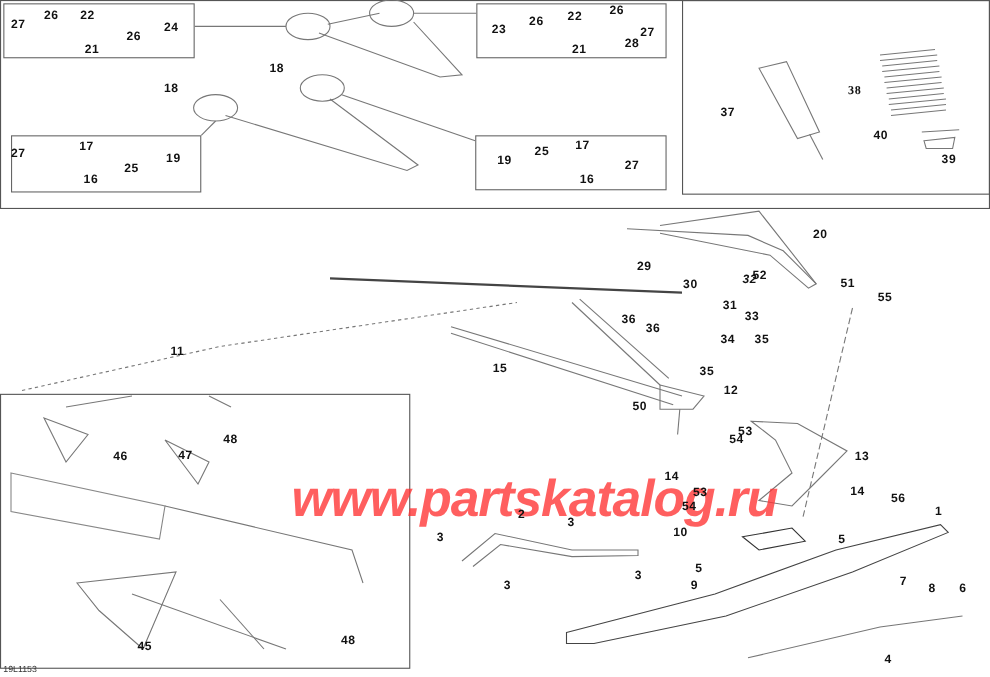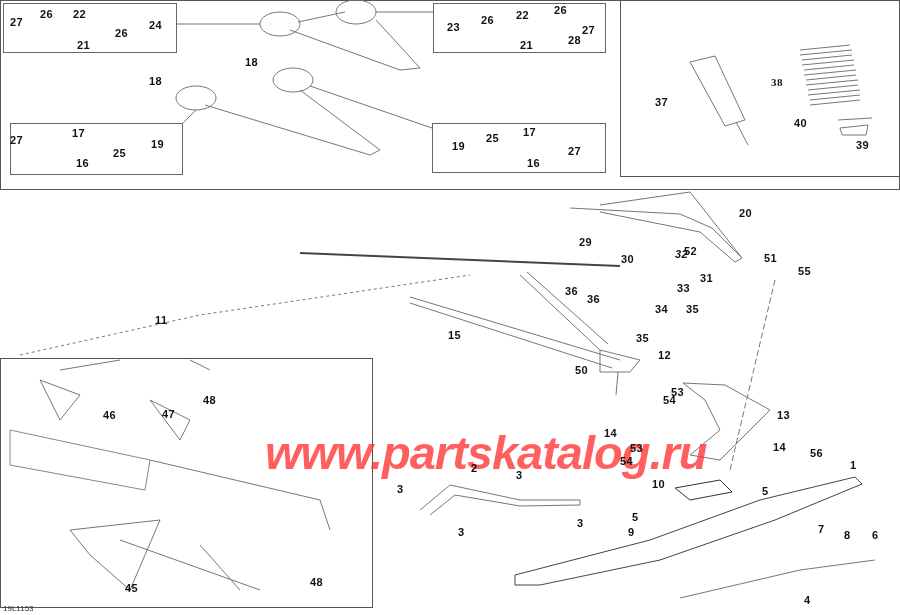--- a/index.html
+++ b/index.html
@@ -111,21 +111,21 @@
     <div class="lbl" style="left: 771px; top: 77px; font-family: Liberation Serif, serif;">38</div>
     <div class="lbl" style="left: 794px; top: 118px;">40</div>
     <div class="lbl" style="left: 856px; top: 140px;">39</div>
     <div class="lbl" style="left: 739px; top: 208px;">20</div>
     <div class="lbl" style="left: 579px; top: 237px;">29</div>
     <div class="lbl" style="left: 684px; top: 246px;">52</div>
     <div class="lbl" style="left: 621px; top: 254px;">30</div>
     <div class="lbl" style="left: 675px; top: 249px; font-style: italic;">32</div>
     <div class="lbl" style="left: 764px; top: 253px;">51</div>
     <div class="lbl" style="left: 798px; top: 266px;">55</div>
-    <div class="lbl" style="left: 700px; top: 273px;">31</div>
+    <div class="lbl" style="left: 657px; top: 273px;">31</div>
     <div class="lbl" style="left: 565px; top: 286px;">36</div>
     <div class="lbl" style="left: 677px; top: 283px;">33</div>
     <div class="lbl" style="left: 587px; top: 294px;">36</div>
     <div class="lbl" style="left: 655px; top: 304px;">34</div>
     <div class="lbl" style="left: 686px; top: 304px;">35</div>
     <div class="lbl" style="left: 155px; top: 315px;">11</div>
     <div class="lbl" style="left: 448px; top: 330px;">15</div>
     <div class="lbl" style="left: 636px; top: 333px;">35</div>
     <div class="lbl" style="left: 658px; top: 350px;">12</div>
     <div class="lbl" style="left: 575px; top: 365px;">50</div>
@@ -134,21 +134,21 @@
     <div class="lbl" style="left: 777px; top: 410px;">13</div>
     <div class="lbl" style="left: 604px; top: 428px;">14</div>
     <div class="lbl" style="left: 630px; top: 443px;">53</div>
     <div class="lbl" style="left: 620px; top: 456px;">54</div>
     <div class="lbl" style="left: 773px; top: 442px;">14</div>
     <div class="lbl" style="left: 810px; top: 448px;">56</div>
     <div class="lbl" style="left: 850px; top: 460px;">1</div>
     <div class="lbl" style="left: 471px; top: 463px;">2</div>
     <div class="lbl" style="left: 516px; top: 470px;">3</div>
     <div class="lbl" style="left: 397px; top: 484px;">3</div>
-    <div class="lbl" style="left: 612px; top: 479px; margin-left: 40px;">10</div>
+    <div class="lbl" style="left: 612px; top: 479px;">10</div>
     <div class="lbl" style="left: 762px; top: 486px;">5</div>
     <div class="lbl" style="left: 577px; top: 518px;">3</div>
     <div class="lbl" style="left: 458px; top: 527px;">3</div>
     <div class="lbl" style="left: 632px; top: 512px;">5</div>
     <div class="lbl" style="left: 628px; top: 527px;">9</div>
     <div class="lbl" style="left: 818px; top: 524px;">7</div>
     <div class="lbl" style="left: 844px; top: 530px;">8</div>
     <div class="lbl" style="left: 872px; top: 530px;">6</div>
     <div class="lbl" style="left: 804px; top: 595px;">4</div>
     <div class="lbl" style="left: 203px; top: 395px;">48</div>

